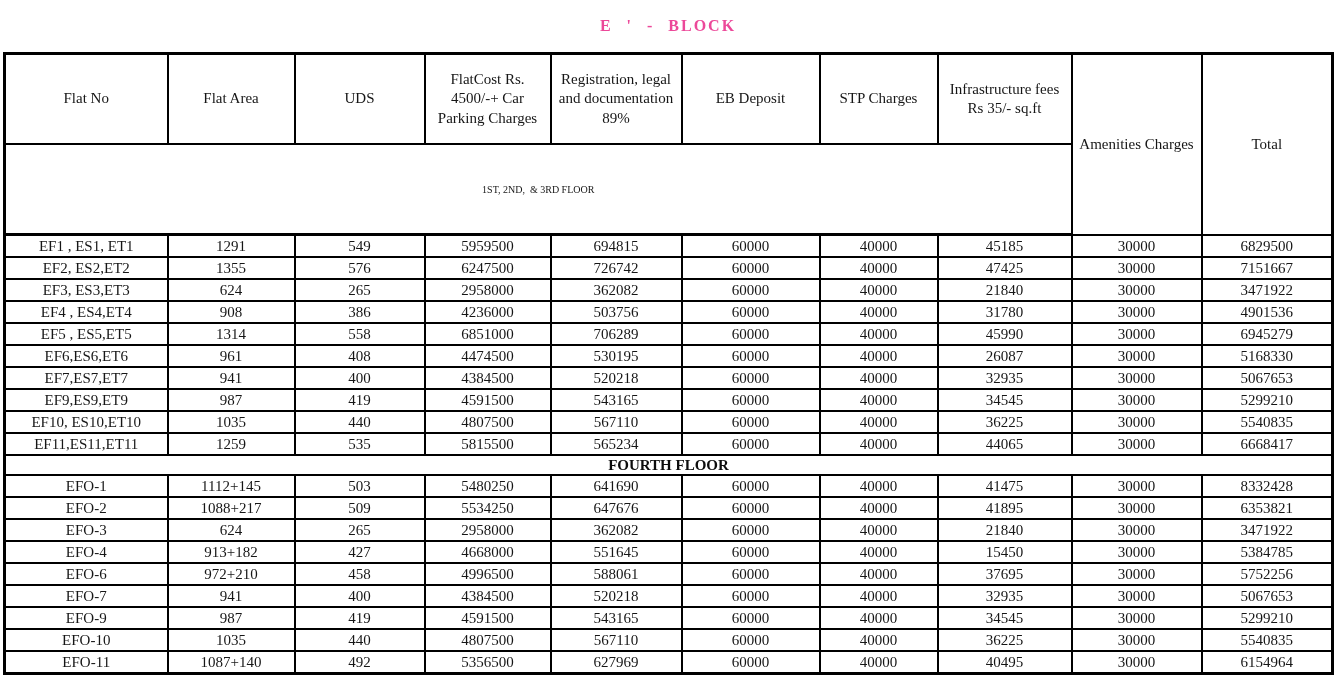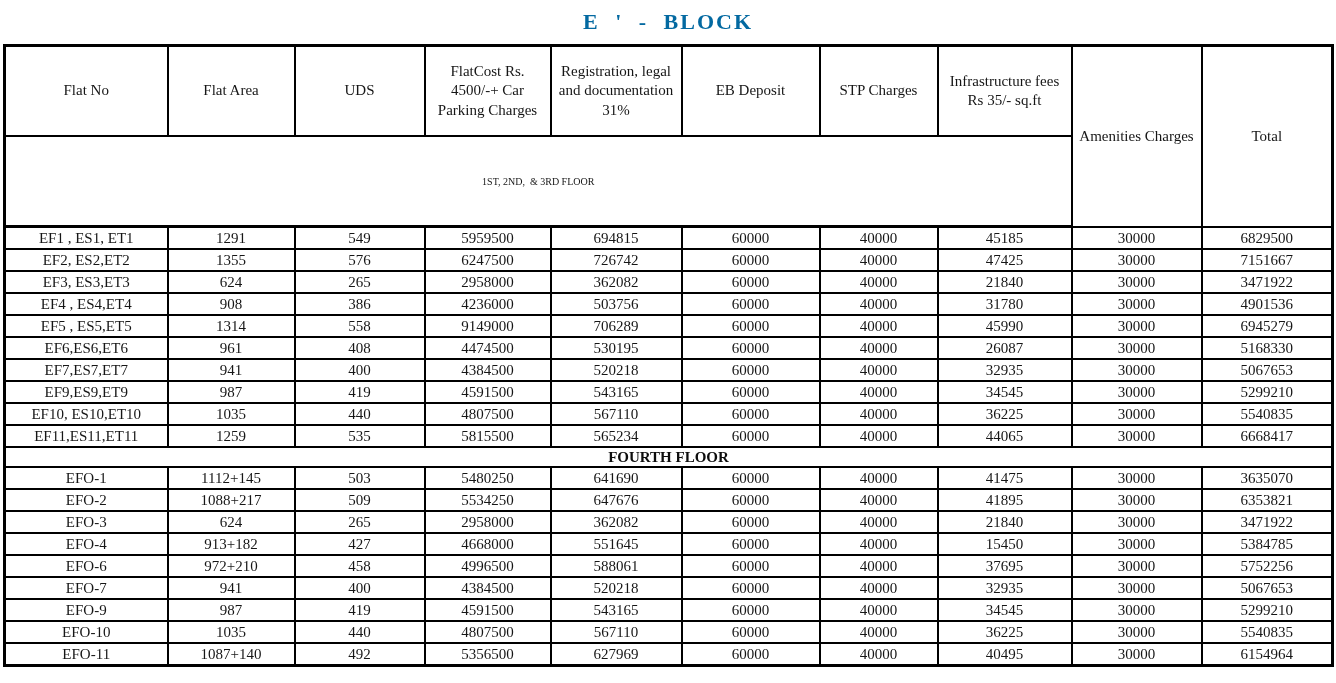--- a/index.html
+++ b/index.html
@@ -2,25 +2,25 @@
 <html><head>
 <meta charset="utf-8">
 <style>
   html,body{margin:0;padding:0;background:#ffffff;}
   body{
     width:1336px;height:683px;overflow:hidden;
     font-family:"Liberation Serif", serif;
     color:#141414;
   }
   .page-title{
-    height:44px;
+    height:52px;
     display:flex;align-items:center;justify-content:center;
-    font-size:22px;font-weight:bold;
+    font-size:16px;font-weight:bold;
     letter-spacing:2px;word-spacing:8px;
-    color:#0369a1;
+    color:#ec4899;
   }
   table.price-table{
     border-collapse:collapse;
     table-layout:fixed;
     width:1330px;
     margin:0 3px;
     border:3px solid #000;
   }
   th,td{
     border:2px solid #000;
@@ -74,21 +74,21 @@
     <col style="width:134px">
     <col style="width:130px">
     <col style="width:131px">
   </colgroup>
   <thead>
     <tr>
       <th class="hdr">Flat No</th>
       <th class="hdr">Flat Area</th>
       <th class="hdr">UDS</th>
       <th class="hdr">FlatCost Rs. 4500/-+ Car Parking Charges</th>
-      <th class="hdr">Registration, legal and documentation 31%</th>
+      <th class="hdr">Registration, legal and documentation 89%</th>
       <th class="hdr">EB Deposit</th>
       <th class="hdr">STP Charges</th>
       <th class="hdr">Infrastructure fees Rs 35/- sq.ft</th>
       <th class="hdr" rowspan="2">Amenities Charges</th>
       <th class="hdr" rowspan="2">Total</th>
     </tr>
     <tr>
       <td class="floor-band" colspan="8">1ST, 2ND,  &amp; 3RD FLOOR</td>
     </tr>
   </thead>
@@ -138,21 +138,21 @@
         <td>60000</td>
         <td>40000</td>
         <td>31780</td>
         <td>30000</td>
         <td>4901536</td>
       </tr>
       <tr>
         <td>EF5 , ES5,ET5</td>
         <td>1314</td>
         <td>558</td>
-        <td>9149000</td>
+        <td>6851000</td>
         <td>706289</td>
         <td>60000</td>
         <td>40000</td>
         <td>45990</td>
         <td>30000</td>
         <td>6945279</td>
       </tr>
       <tr>
         <td>EF6,ES6,ET6</td>
         <td>961</td>
@@ -223,21 +223,21 @@
       <tr>
         <td>EFO-1</td>
         <td>1112+145</td>
         <td>503</td>
         <td>5480250</td>
         <td>641690</td>
         <td>60000</td>
         <td>40000</td>
         <td>41475</td>
         <td>30000</td>
-        <td>3635070</td>
+        <td>8332428</td>
       </tr>
       <tr>
         <td>EFO-2</td>
         <td>1088+217</td>
         <td>509</td>
         <td>5534250</td>
         <td>647676</td>
         <td>60000</td>
         <td>40000</td>
         <td>41895</td>

